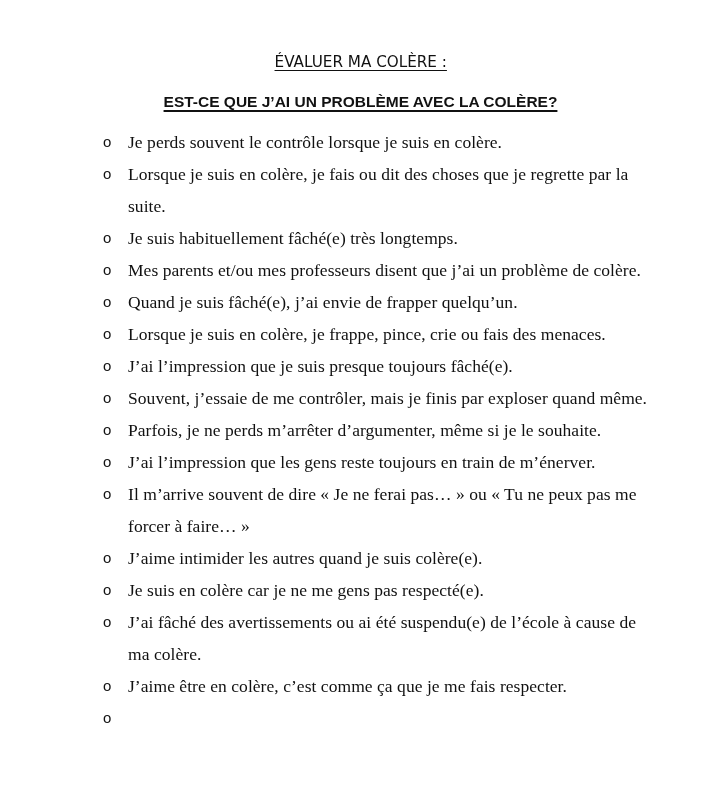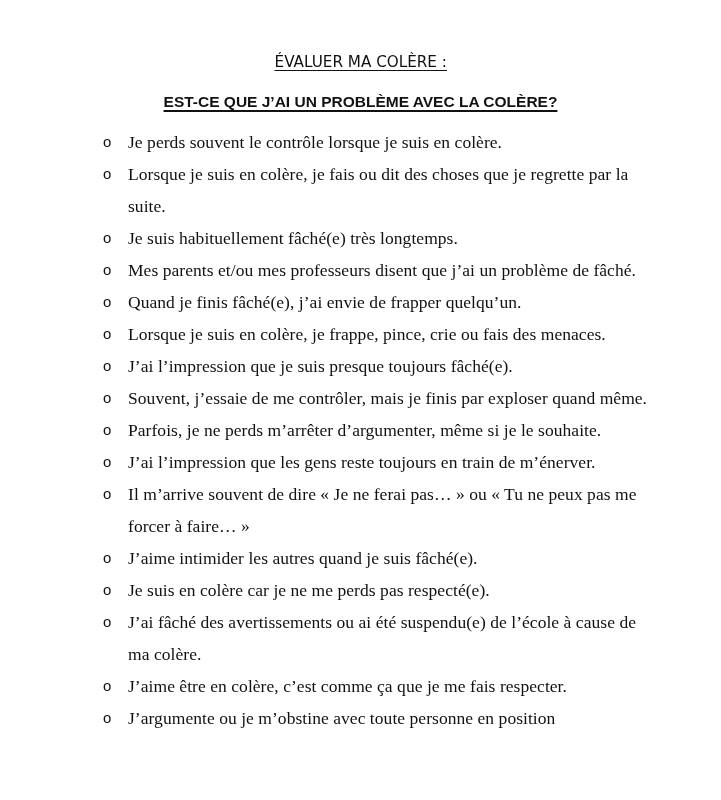--- a/index.html
+++ b/index.html
@@ -111,25 +111,25 @@
     <li class="item">
       <span class="bullet">o</span>
       <span class="item-text">Lorsque je suis en colère, je fais ou dit des choses que je regrette par la suite.</span>
     </li>
     <li class="item">
       <span class="bullet">o</span>
       <span class="item-text">Je suis habituellement fâché(e) très longtemps.</span>
     </li>
     <li class="item">
       <span class="bullet">o</span>
-      <span class="item-text">Mes parents et/ou mes professeurs disent que j’ai un problème de fâché.</span>
+      <span class="item-text">Mes parents et/ou mes professeurs disent que j’ai un problème de colère.</span>
     </li>
     <li class="item">
       <span class="bullet">o</span>
-      <span class="item-text">Quand je finis fâché(e), j’ai envie de frapper quelqu’un.</span>
+      <span class="item-text">Quand je suis fâché(e), j’ai envie de frapper quelqu’un.</span>
     </li>
     <li class="item">
       <span class="bullet">o</span>
       <span class="item-text">Lorsque je suis en colère, je frappe, pince, crie ou fais des menaces.</span>
     </li>
     <li class="item">
       <span class="bullet">o</span>
       <span class="item-text">J’ai l’impression que je suis presque toujours fâché(e).</span>
     </li>
     <li class="item">
@@ -143,32 +143,31 @@
     <li class="item">
       <span class="bullet">o</span>
       <span class="item-text">J’ai l’impression que les gens reste toujours en train de m’énerver.</span>
     </li>
     <li class="item">
       <span class="bullet">o</span>
       <span class="item-text">Il m’arrive souvent de dire « Je ne ferai pas… » ou « Tu ne peux pas me forcer à faire… »</span>
     </li>
     <li class="item">
       <span class="bullet">o</span>
-      <span class="item-text">J’aime intimider les autres quand je suis fâché(e).</span>
+      <span class="item-text">J’aime intimider les autres quand je suis colère(e).</span>
     </li>
     <li class="item">
       <span class="bullet">o</span>
-      <span class="item-text">Je suis en colère car je ne me perds pas respecté(e).</span>
+      <span class="item-text">Je suis en colère car je ne me gens pas respecté(e).</span>
     </li>
     <li class="item">
       <span class="bullet">o</span>
       <span class="item-text">J’ai fâché des avertissements ou ai été suspendu(e) de l’école à cause de ma colère.</span>
     </li>
     <li class="item">
       <span class="bullet">o</span>
       <span class="item-text">J’aime être en colère, c’est comme ça que je me fais respecter.</span>
     </li>
     <li class="item">
       <span class="bullet">o</span>
-      <span class="item-text">J’argumente ou je m’obstine avec toute personne en position</span>
     </li>
   </ul>
 </div>
 
 </body></html>

